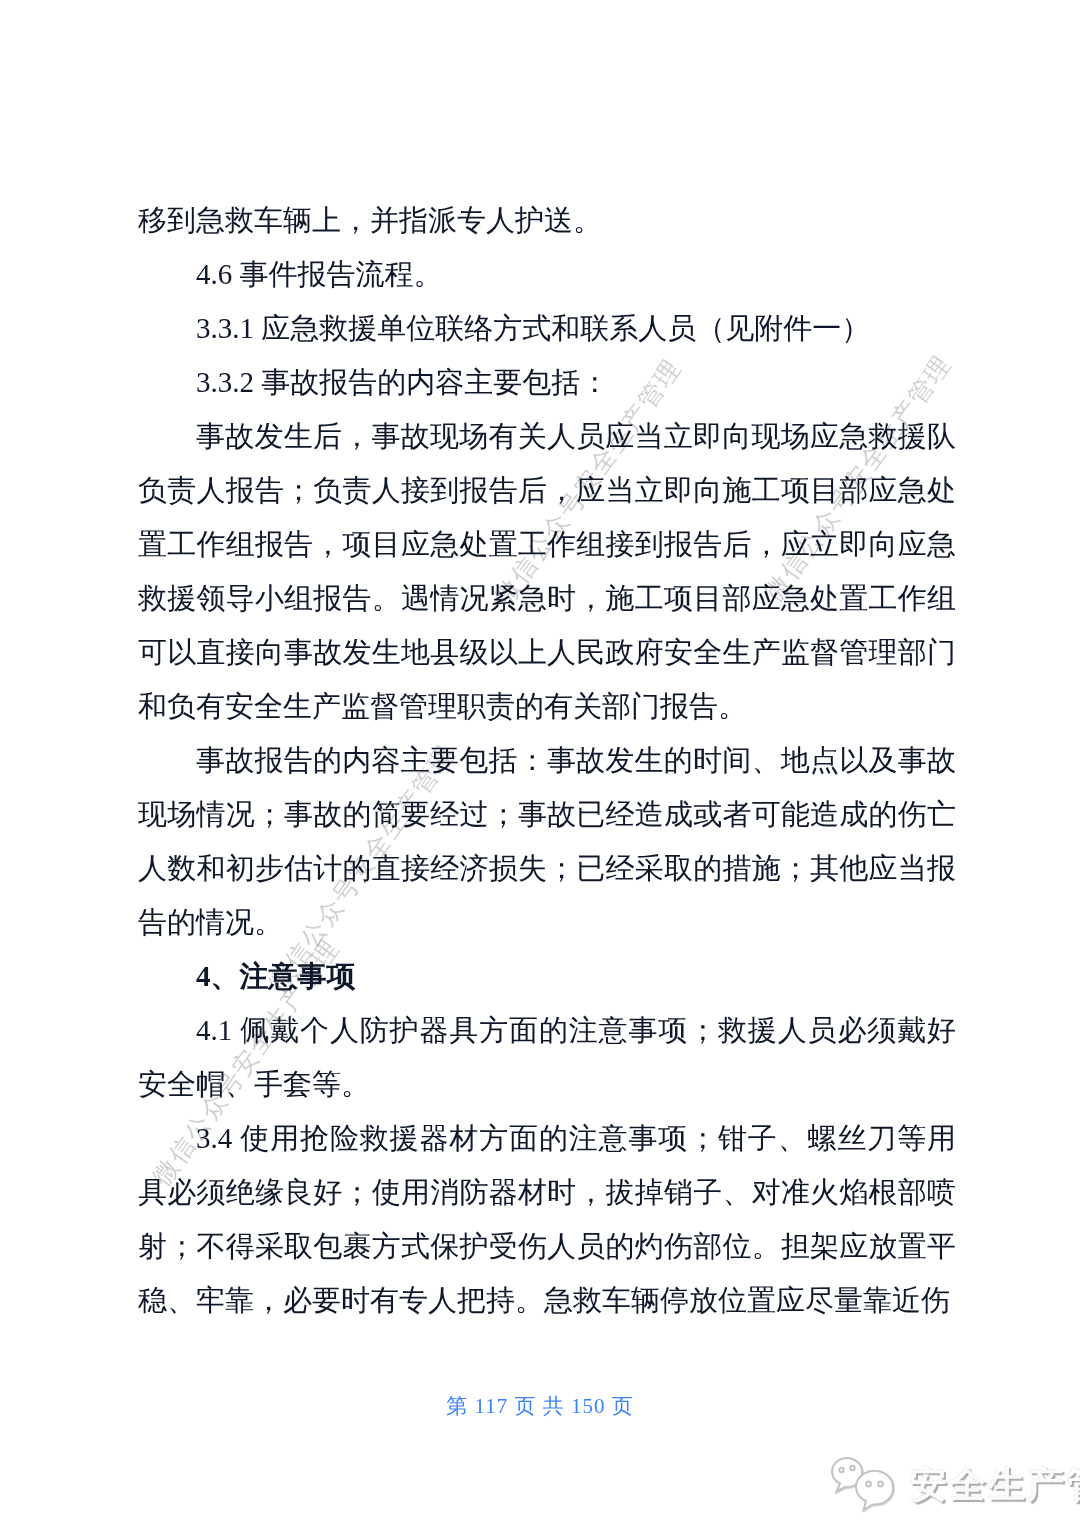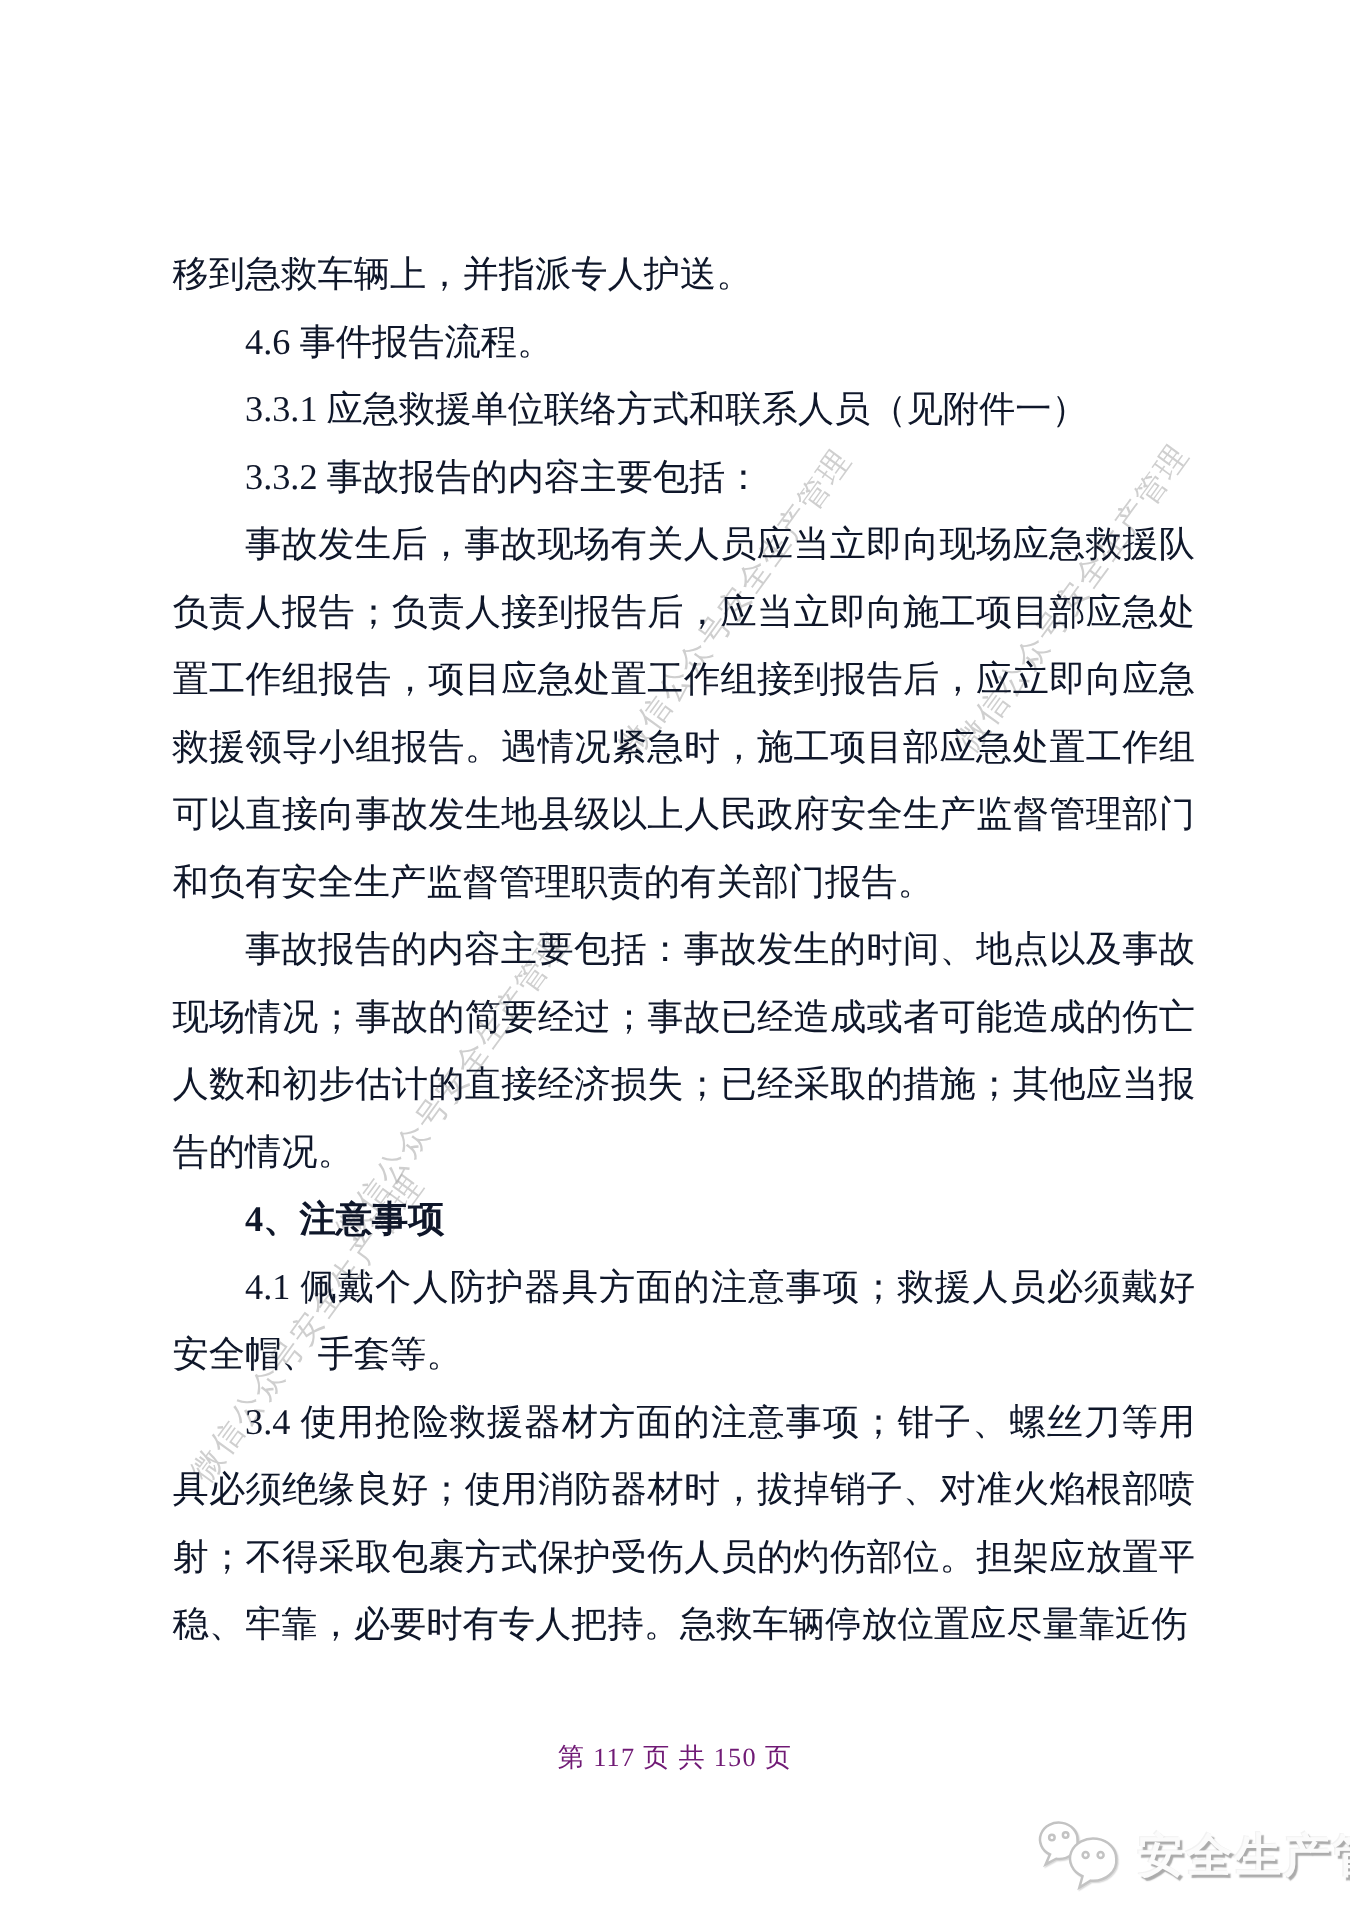--- a/index.html
+++ b/index.html
@@ -53,21 +53,21 @@
   .doc-body p.no-indent { text-indent: 0; }
   .doc-body p.heading-bold { font-weight: bold; }
 
   
   .page-footer {
     position: absolute;
     left: 0; top: 1392px;
     width: 100%;
     text-align: center;
     font-size: 21px;
-    color: #701a75;
+    color: #3b82f6;
     z-index: 2;
     letter-spacing: 1px;
   }
 
   
   .brand {
     position: absolute;
     left: 828px; top: 1452px;
     height: 66px;
     display: flex;

